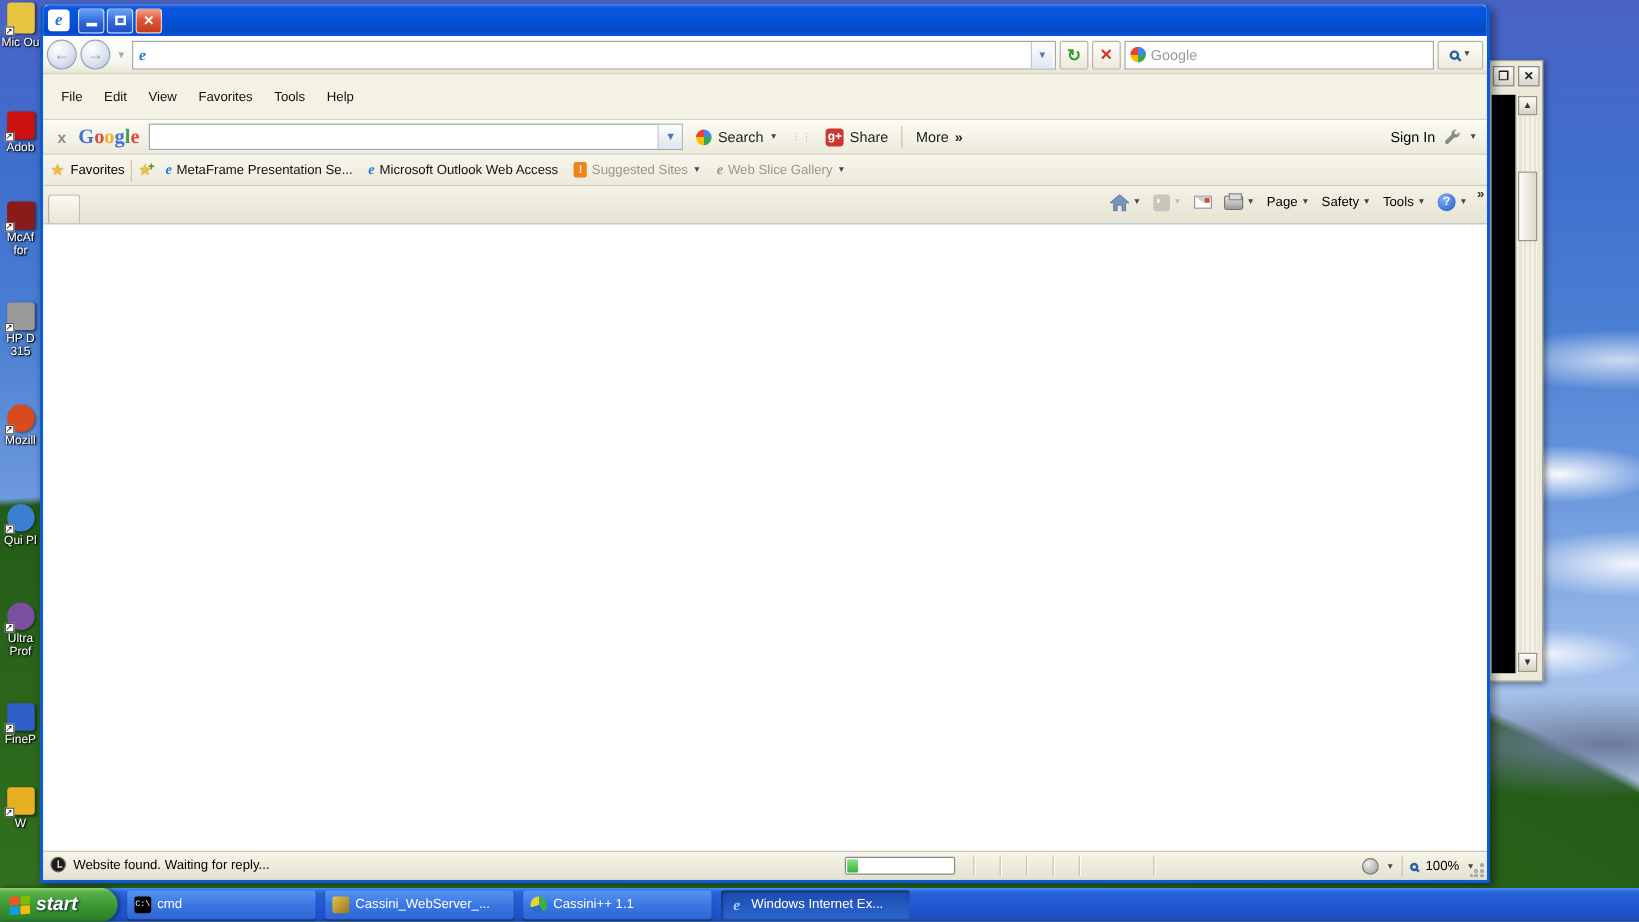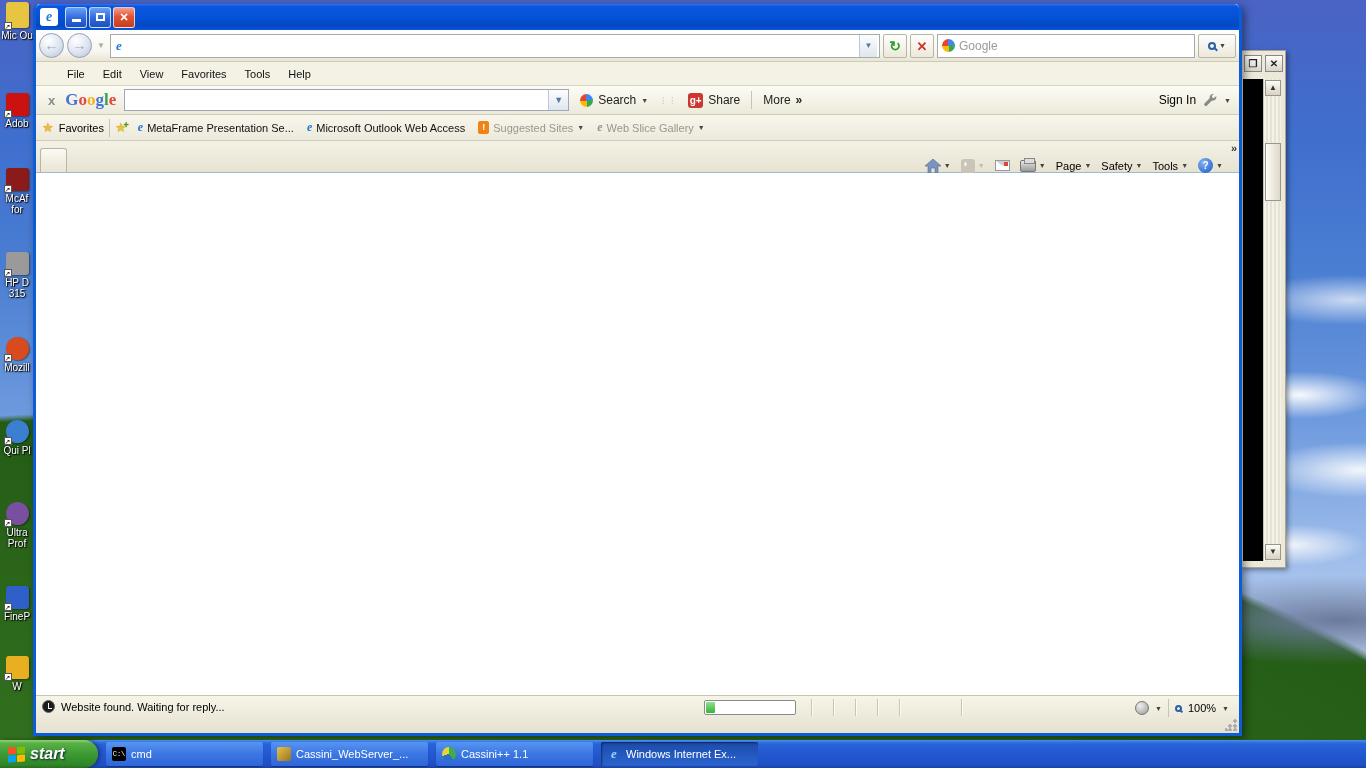--- a/index.html
+++ b/index.html
@@ -80,22 +80,22 @@
   .searchbox input { flex:1; border:none; outline:none; font-size:12px; width:50px; }
   .searchbox input::placeholder { color:#9a9a9a; }
   .magbtn { width:38px; height:24px; border:1px solid #b9b5a6; border-radius:2px; flex:none; display:flex;
             align-items:center; justify-content:center; gap:3px; background:linear-gradient(#fefefe,#ece9da); }
   .mag { width:8px; height:8px; border:2px solid #2b5fa5; border-radius:50%; position:relative; }
   .mag::after { content:""; position:absolute; width:5px; height:2px; background:#2b5fa5; transform:rotate(45deg);
                 right:-4px; bottom:-2px; }
   .ddv { font-size:7px; color:#444; }
 
   
-  .menurow { height:24px; flex:none; display:flex; align-items:center; background:#f4f2e4; border-bottom:1px solid #d8d4c2;
-             padding-left:22px; }
+  .menurow { height:38px; flex:none; display:flex; align-items:center; background:#f4f2e4; border-bottom:1px solid #d8d4c2;
+             padding-left:6px; }
   .menuitem { font-size:11px; color:#111; padding:2px 9px; }
 
   
   .gbar { height:29px; flex:none; display:flex; align-items:center; background:linear-gradient(#fdfcf5,#ecead9);
           border-bottom:1px solid #d0ccba; padding:0 8px; gap:6px; }
   .gbar-x { color:#8a8a8a; font-size:13px; font-weight:bold; padding:0 4px; }
   .glogo { font-family:"Liberation Serif", serif; font-size:17px; font-weight:bold; letter-spacing:0; margin-right:2px; }
   .glogo span:nth-child(1){color:#4273db;} .glogo span:nth-child(2){color:#e14840;}
   .glogo span:nth-child(3){color:#f0b421;} .glogo span:nth-child(4){color:#4273db;}
   .glogo span:nth-child(5){color:#3aa353;} .glogo span:nth-child(6){color:#e14840;}
@@ -126,40 +126,40 @@
 
   
   .tabrow { height:31px; flex:none; display:flex; align-items:flex-end; background:linear-gradient(#f4f2e6,#e6e3d2);
             padding:0 2px; position:relative; }
   .tab-active { width:300px; height:27px; border:1px solid #8db2d5; border-bottom:none; border-radius:3px 3px 0 0;
                 background:linear-gradient(#fdfeff,#e3f1fb 55%,#cbe4f6); display:flex; align-items:center; gap:6px;
                 padding:0 7px; font-size:11px; }
   .spinner { width:13px; height:13px; border-radius:50%; border:3px solid #2ba79e; border-top-color:#7fd4cd; flex:none; }
   .tab-stub { width:27px; height:24px; margin-left:2px; border:1px solid #b9b5a6; border-bottom:none;
               border-radius:3px 3px 0 0; background:linear-gradient(#fbfaf3,#e8e5d4); }
-  .cmdbar { position:absolute; right:14px; top:4px; display:flex; align-items:center; gap:6px; font-size:11px;margin-top:11px; }
+  .cmdbar { position:absolute; right:14px; top:4px; display:flex; align-items:center; gap:6px; font-size:11px; }
   .cmd-item { display:flex; align-items:center; gap:3px; padding:2px 2px; }
   .chev2 { position:absolute; right:2px; top:1px; font-size:11px; font-weight:bold; color:#333; }
   .helpc { width:15px; height:15px; border-radius:50%; background:radial-gradient(circle at 35% 30%,#7fb2f5,#1a56c4);
            color:#fff; font-size:10px; font-weight:bold; text-align:center; line-height:15px; }
   .mailic { width:15px; height:11px; background:#fdfdfd; border:1px solid #999; position:relative; }
   .mailic::before { content:""; position:absolute; left:0; top:0; border-left:7px solid transparent;
                     border-right:7px solid transparent; border-top:5px solid #cfcfcf; }
   .mailic::after { content:""; position:absolute; right:1px; top:1px; width:4px; height:4px; background:#d24b32; }
   .printic { width:16px; height:12px; background:linear-gradient(#e8e8e8,#9a9a9a); border:1px solid #777;
              border-radius:2px; position:relative; }
   .printic::before { content:""; position:absolute; left:3px; top:-3px; width:9px; height:4px; background:#ddd; border:1px solid #888; }
   .rssic { width:14px; height:14px; border-radius:3px; background:#c9c5b8; position:relative; }
   .rssic::before { content:"◗"; position:absolute; left:2px; top:0px; color:#fff; font-size:9px; }
 
   
   .content { flex:1; background:#fff; border-top:1px solid #9db8d2; }
 
   
-  .statusbar { height:38px; flex:none; position:relative; background:linear-gradient(#f7f5e8,#e4e1d0);
+  .statusbar { height:24px; flex:none; position:relative; background:linear-gradient(#f7f5e8,#e4e1d0);
                border-top:1px solid #c9c5b3; font-size:11px; }
   .st-left { position:absolute; left:6px; top:4px; display:flex; align-items:center; gap:6px; }
   .clockic { width:13px; height:13px; border-radius:50%; background:#1c1c1c; border:1px solid #666; position:relative; }
   .clockic::after { content:""; position:absolute; left:5px; top:2px; width:3px; height:5px;
                     border-left:1px solid #fff; border-bottom:1px solid #fff; }
   .progress { position:absolute; left:668px; top:4px; width:92px; height:15px; background:#fff; border:1px solid #8a8a8a;
               border-radius:2px; padding:1px; }
   .progress .fill { height:100%; background:linear-gradient(#8ee28e,#35b435); border-radius:1px; }
   .st-sep { position:absolute; top:3px; width:1px; height:17px; background:#c9c5b3; box-shadow:1px 0 0 #fdfcf4; }
   .st-right { position:absolute; right:10px; top:3px; display:flex; align-items:center; gap:6px; }

